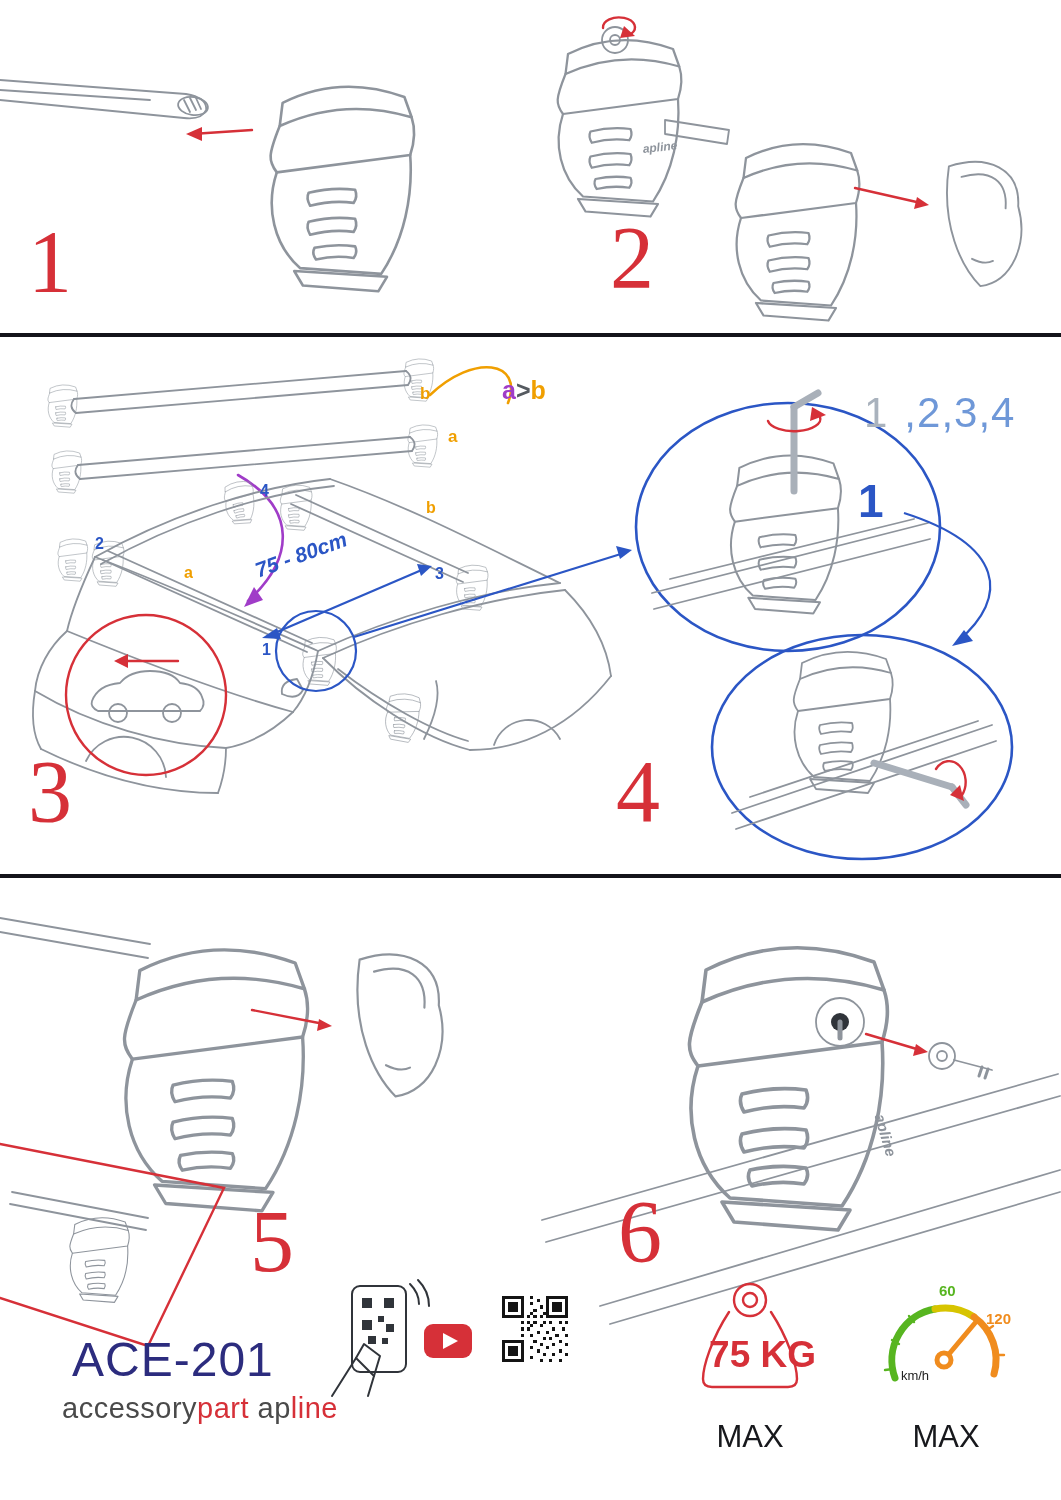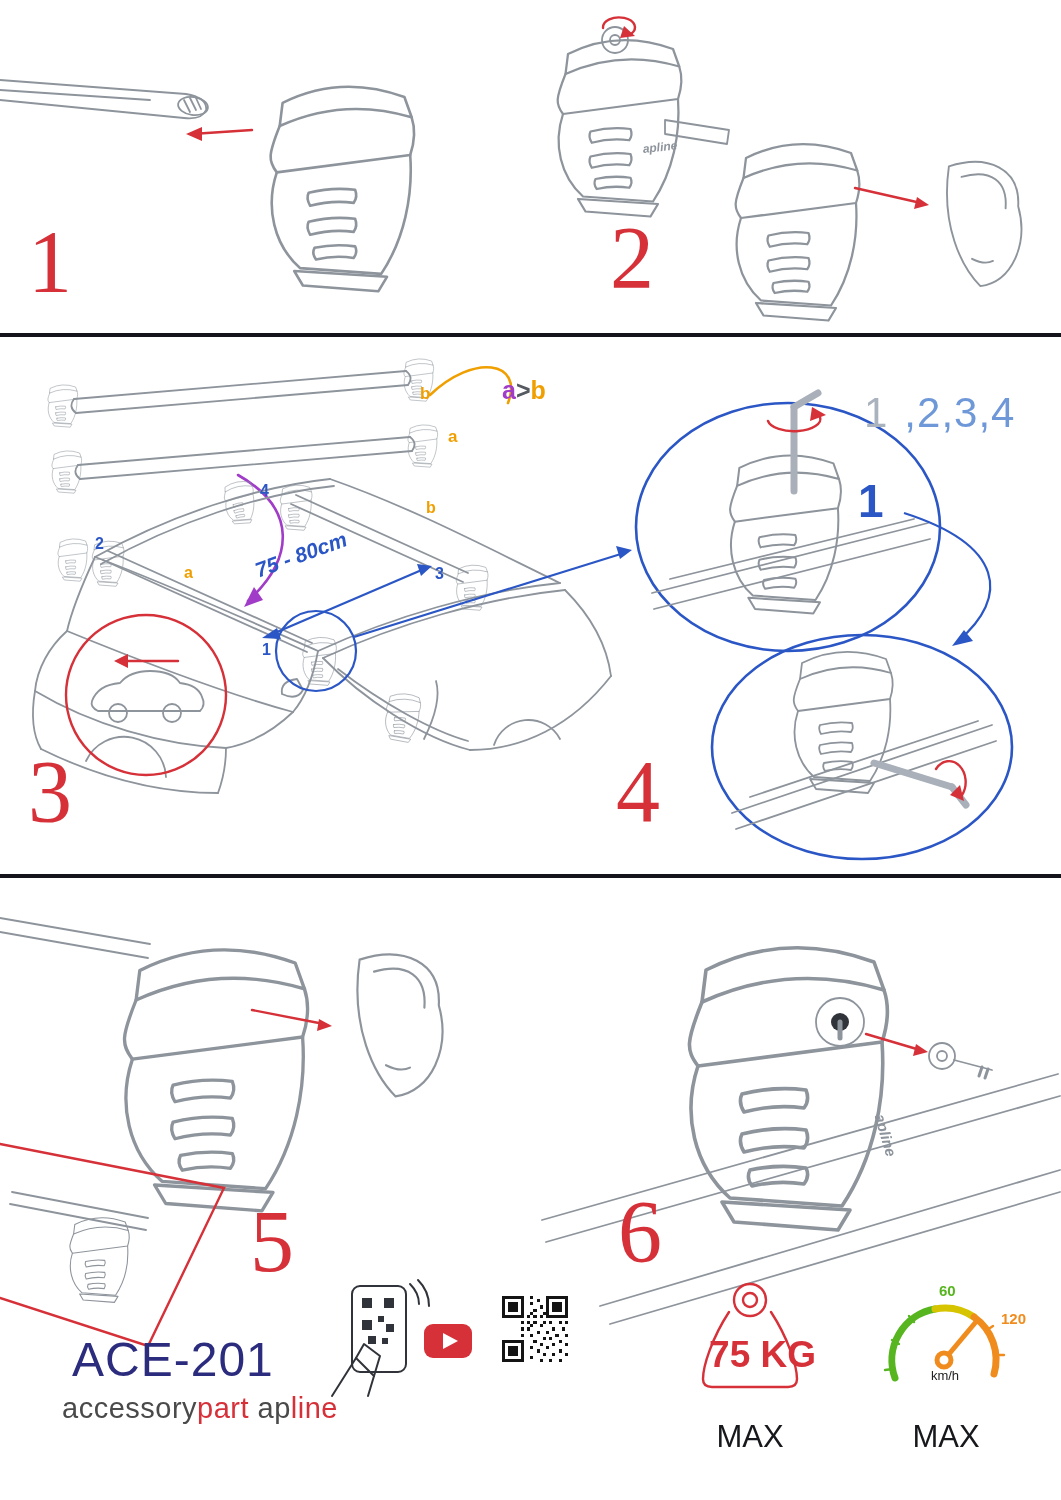--- a/index.html
+++ b/index.html
@@ -27,21 +27,21 @@
                font-size:15px; transform-origin:left top; }
   .model { position:absolute; font-size:48px; font-weight:400; color:var(--navy); letter-spacing:1px; }
   .brandline { position:absolute; font-size:29px; font-weight:500; color:var(--brand_gray);
                letter-spacing:.5px; white-space:nowrap; }
   .brandline .r { color:var(--red); }
   .kg { position:absolute; width:132px; text-align:right; color:var(--red);
         font-weight:700; font-size:37px; }
   .max { position:absolute; width:132px; text-align:center; color:#17181c;
          font-weight:500; font-size:31px;margin-top:23px; }
   .splow  { position:absolute; color:var(--green); font-weight:700; font-size:15px;margin-left:37px; }
-  .sphigh { position:absolute; color:var(--speed_orange); font-weight:700; font-size:15px;margin-left:15px; }
+  .sphigh { position:absolute; color:var(--speed_orange); font-weight:700; font-size:15px; }
   .kmh { position:absolute; width:80px; text-align:center; font-size:13px; color:#222; }
 
   
   .sk  { stroke:var(--sketch); fill:none; stroke-width:1.8; stroke-linecap:round; stroke-linejoin:round; }
   .redl { stroke:var(--red); fill:none; stroke-width:2.4; stroke-linecap:round; }
   .redf { fill:var(--red); stroke:none; }
   .bll  { stroke:var(--blue); fill:none; stroke-width:2.2; }
   .bll2 { stroke:var(--blue); fill:none; stroke-width:2.6; }
   .blf  { fill:var(--blue); stroke:none; }
   .orl  { stroke:var(--orange); fill:none; stroke-width:2.6; stroke-linecap:round; }
@@ -335,16 +335,16 @@
     <path d="M23 100 A52 52 0 0 1 63 31" fill="none" stroke="var(--green)" stroke-width="7" stroke-linecap="round"></path>
     <path d="M63 31 A52 52 0 0 1 102 39" fill="none" stroke="#d7c400" stroke-width="7" stroke-linecap="round"></path>
     <path d="M102 39 A52 52 0 0 1 122 96" fill="none" stroke="var(--speed_orange)" stroke-width="7" stroke-linecap="round"></path>
     <path d="M21 91 L13 92 M27 66 L20 62 M42 44 L37 38" stroke="var(--green)" stroke-width="2.4" stroke-linecap="round"></path>
     <path d="M115 52 L121 48 M124 77 L132 77" stroke="var(--speed_orange)" stroke-width="2.4" stroke-linecap="round"></path>
     <path d="M72 82 L103 45" stroke="var(--speed_orange)" stroke-width="5" stroke-linecap="round"></path>
     <circle cx="72" cy="82" r="7" fill="#fff" stroke="var(--speed_orange)" stroke-width="5"></circle>
   </svg>
   <div class="splow" style="left:902px;top:1282px">60</div>
   <div class="sphigh" style="left:986px;top:1310px">120</div>
-  <div class="kmh" style="left:905px;top:1368px">km/h</div>
+  <div class="kmh" style="left:875px;top:1368px">km/h</div>
   <div class="max" style="left:880px;top:1396px">MAX</div>
 
 </div>
 
 </body></html>

